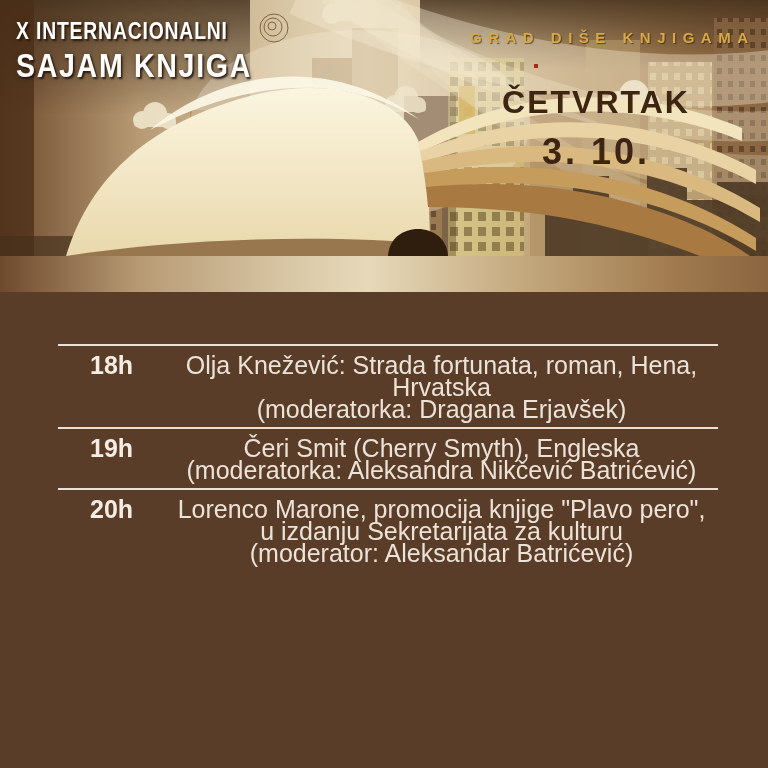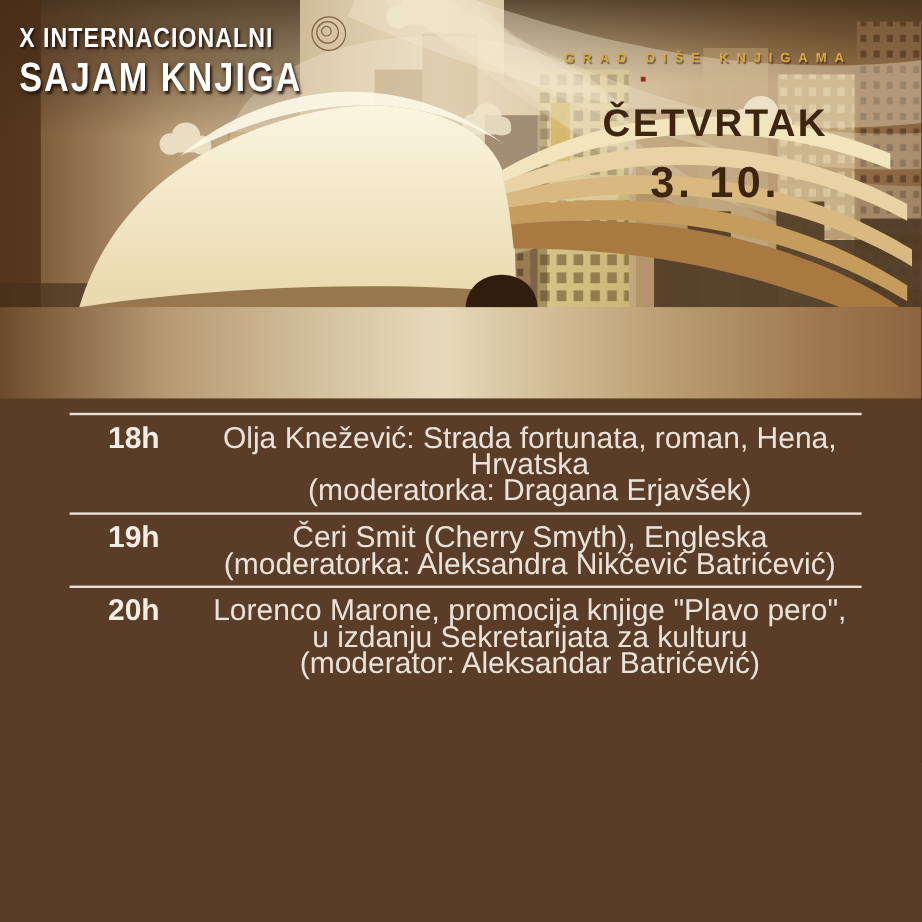--- a/index.html
+++ b/index.html
@@ -8,38 +8,38 @@
     font-family:"Liberation Sans", sans-serif;
     background:#3a2a1c;
   }
   .poster{
     position:relative;width:768px;height:768px;overflow:hidden;
     background:#5a3d28;
   }
 
   
   .header{
-    position:absolute;left:0;top:0;width:768px;height:332px;overflow:hidden;
+    position:absolute;left:0;top:0;width:768px;height:292px;overflow:hidden;
     background:linear-gradient(90deg,#6d4a2c 0%,#b79a74 18%,#d9c8a6 38%,#e6d9ba 48%,#c7ad83 66%,#a07a4e 88%,#8a6540 100%);
   }
   .header svg{position:absolute;left:0;top:0;}
 
   .fair-title{
     position:absolute;left:16px;top:20px;z-index:5;
     color:#ffffff;font-weight:bold;line-height:1;
     transform:scaleX(.84);transform-origin:left top;
     text-shadow:2px 2px 2px rgba(35,20,10,.85), 0 0 6px rgba(60,35,15,.5);
     letter-spacing:1px;white-space:nowrap;
   }
   .fair-title-line1{font-size:23px;}
   .fair-title-line2{font-size:34px;margin-top:5px;letter-spacing:2px;}
 
   .tagline{
-    position:absolute;left:470px;top:43px;z-index:5;
-    color:#d8a945;font-weight:bold;font-size:11px;letter-spacing:6.5px;
+    position:absolute;left:470px;top:29px;z-index:5;
+    color:#d8a945;font-weight:bold;font-size:15px;letter-spacing:6.5px;
     text-shadow:1px 1px 1px rgba(40,24,10,.6);white-space:nowrap;
   }
 
   .day-block{
     position:absolute;left:448px;top:86px;width:296px;z-index:5;
     text-align:center;color:#3e2511;font-weight:bold;line-height:1;
   }
   .day-name{font-size:32px;letter-spacing:2px;}
   .day-date{font-size:36px;margin-top:16px;letter-spacing:3px;}
 

